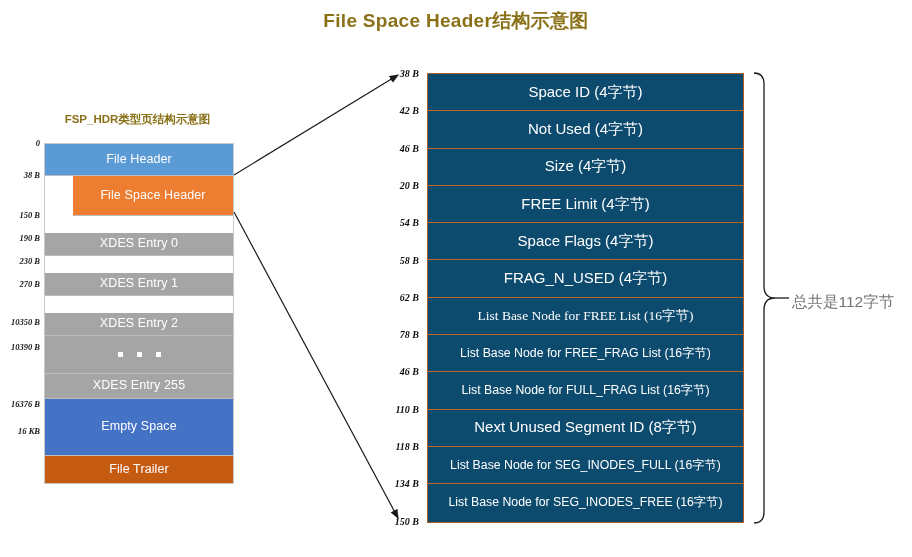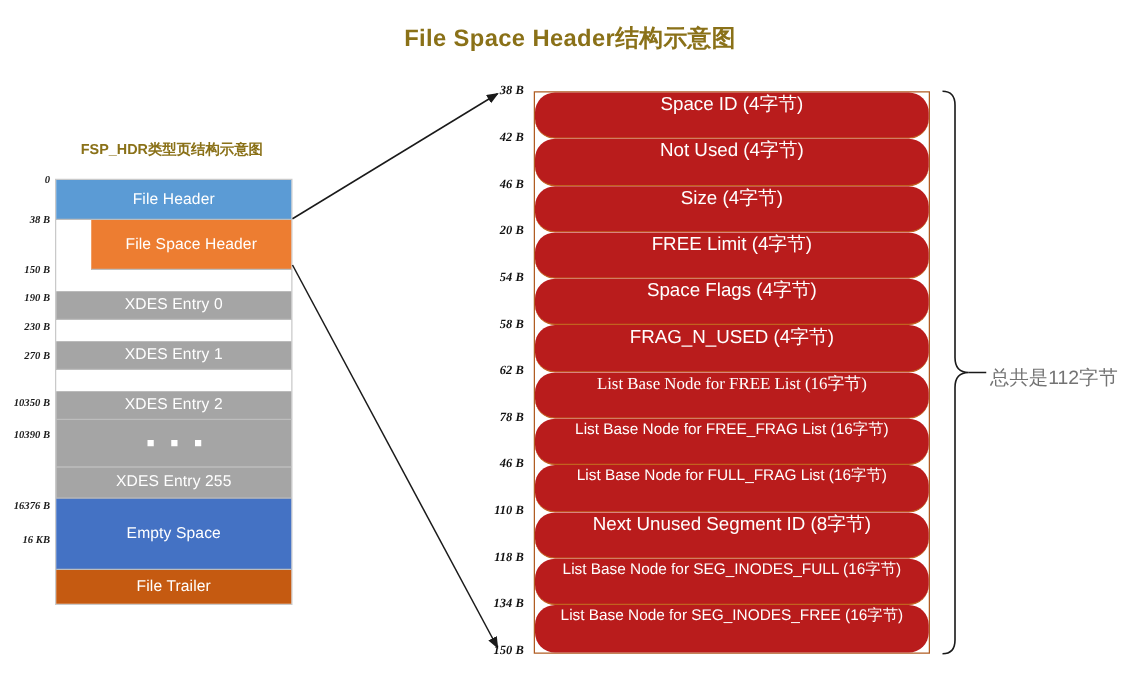--- a/index.html
+++ b/index.html
@@ -12,21 +12,21 @@
     height: 557px;
     position: relative;
     overflow: hidden;
     font-family: "Liberation Sans", sans-serif;
   }
 
   
   #main-title {
     position: absolute;
     left: 0;
-    top: 18px;
+    top: 8px;
     width: 912px;
     text-align: center;
     font-size: 19px;
     font-weight: bold;
     color: #8a7118;
     letter-spacing: 0.3px;
   }
 
   
   #left-panel {
@@ -115,29 +115,28 @@
     position: absolute;
     left: 427px;
     top: 73px;
     width: 317px;
     border: 1px solid #b05c22;
     box-sizing: border-box;
   }
   .row {
     box-sizing: border-box;
     height: 37.3px;
-    background: #b91c1c;
+    background: #0c4a6e;
     border-bottom: 1px solid #c2621f;
     color: #ffffff;
     display: flex;
-    align-items: flex-start;
+    align-items: center;
     justify-content: center;
     text-align: center;
     white-space: nowrap;
-    border-radius: 16px;
   }
   .row:last-child { border-bottom: none; }
   .row.s-lg { font-size: 15px; }
   .row.s-md { font-size: 13.5px; font-family: Liberation Serif, serif; }
   .row.s-sm { font-size: 12.3px; }
 
   
   #row-offsets {
     position: absolute;
     left: 427px;

